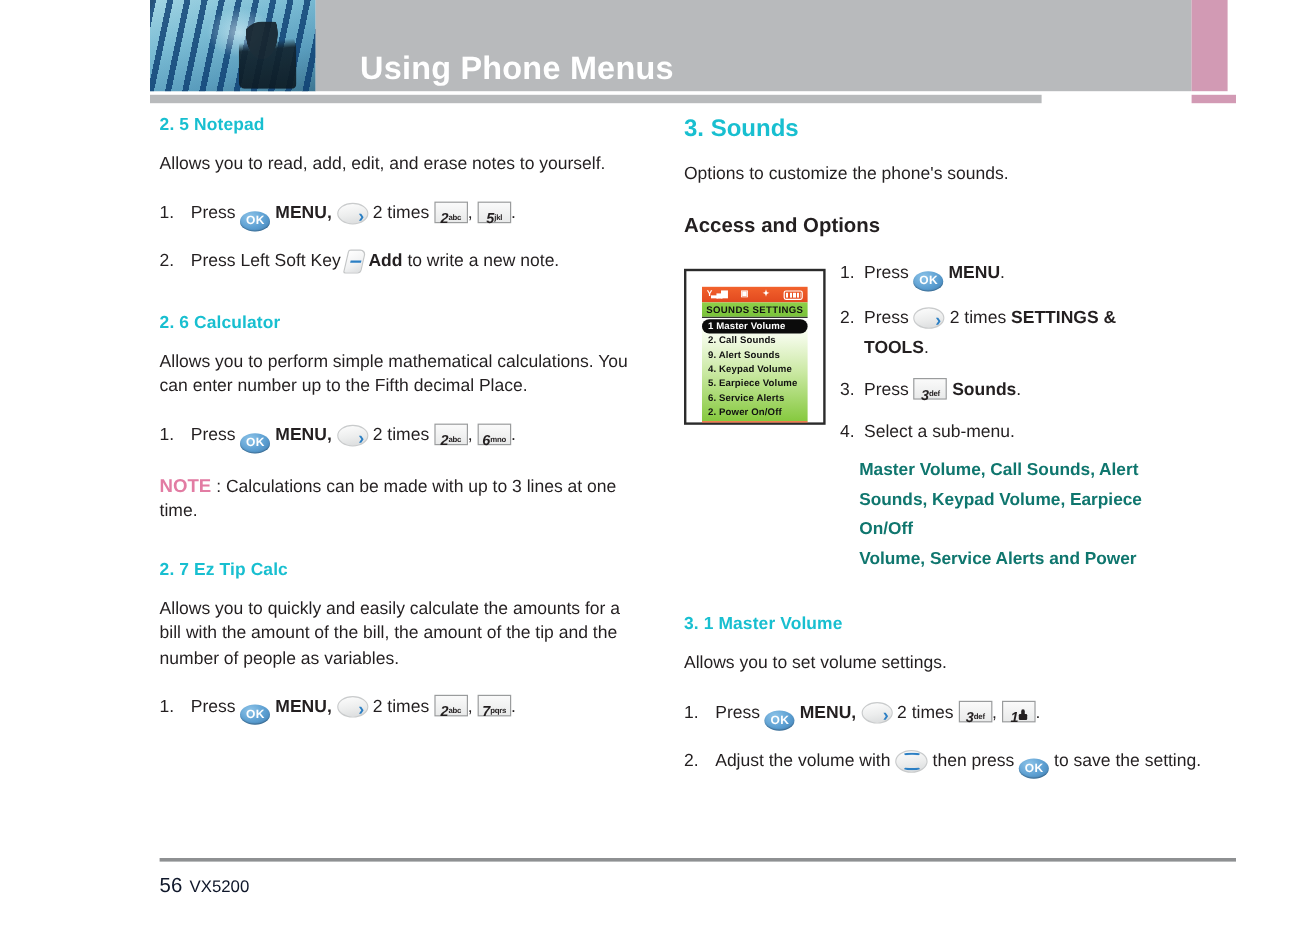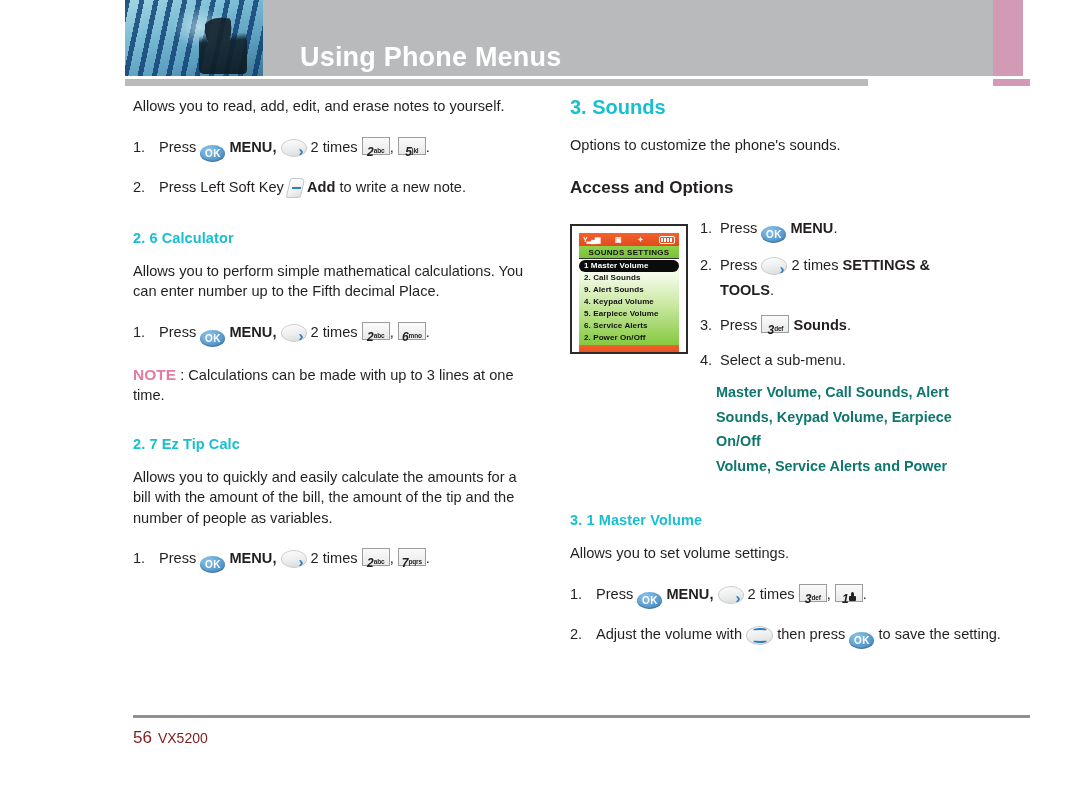--- a/index.html
+++ b/index.html
@@ -163,21 +163,21 @@
     background:#231f20; border-radius:50% 50% 0 0;
   }
 
   .note-label { color:#e27ca3; font-weight:bold; font-size: 15.5px; }
 
   
   .phone {
     position:absolute; left: 570px; top: 224px;
     width: 118px; height: 130px;
     background:#fff; border: 2px solid #2b2b2b;
-    padding: 7px; overflow:hidden;
+    padding: 13px; overflow:hidden;
   }
   .ph-status {
     height: 13px; background: linear-gradient(180deg,#f2622c 0%, #e2491f 100%);
     display:flex; align-items:center; justify-content:space-between;
     padding: 0 4px;
   }
   .ph-status .si { color:#fff; font-size: 7px; font-weight:bold; line-height:13px;}
   .ph-status .sig { letter-spacing:-1px; }
   .ph-batt {
     width:16px; height:8px; border:1px solid #fff; border-radius:2px;
@@ -219,21 +219,21 @@
   }
   .mv-block { position:absolute; left: 570px; top: 512px; width: 462px; }
 
   
   .footer-rule {
     position:absolute; left: 133px; top: 715px; width: 897px; height: 3px;
     background:#8e9092;
   }
   .footer {
     position:absolute; left: 133px; top: 728px;
-    font-size: 15px; color:#7f1d1d;
+    font-size: 15px; color:#0f172a;
   }
   .footer .pg { font-size: 17px; }
   .footer .mdl { font-size: 14px; margin-left: 6px; }
 </style>
 </head>
 <body>
 
 <div class="page">
 
   <div class="header">
@@ -243,20 +243,21 @@
     </div>
     <div class="header-bar"></div>
     <div class="header-pinkbar"></div>
     <div class="header-title">Using Phone Menus</div>
   </div>
   <div class="rule-gray"></div>
   <div class="rule-pink"></div>
 
   <div class="col-left">
 
+    <h2 class="sec">2. 5 Notepad</h2>
     <p class="body">Allows you to read, add, edit, and erase notes to yourself.</p>
 
     <div class="step">
       <span class="num">1.</span>
       <span class="txt">
         <span>Press</span>
         <span class="ok-key">OK</span>
         <b>MENU,</b>
         <span class="nav-key"></span>
         <span>2 times</span>

